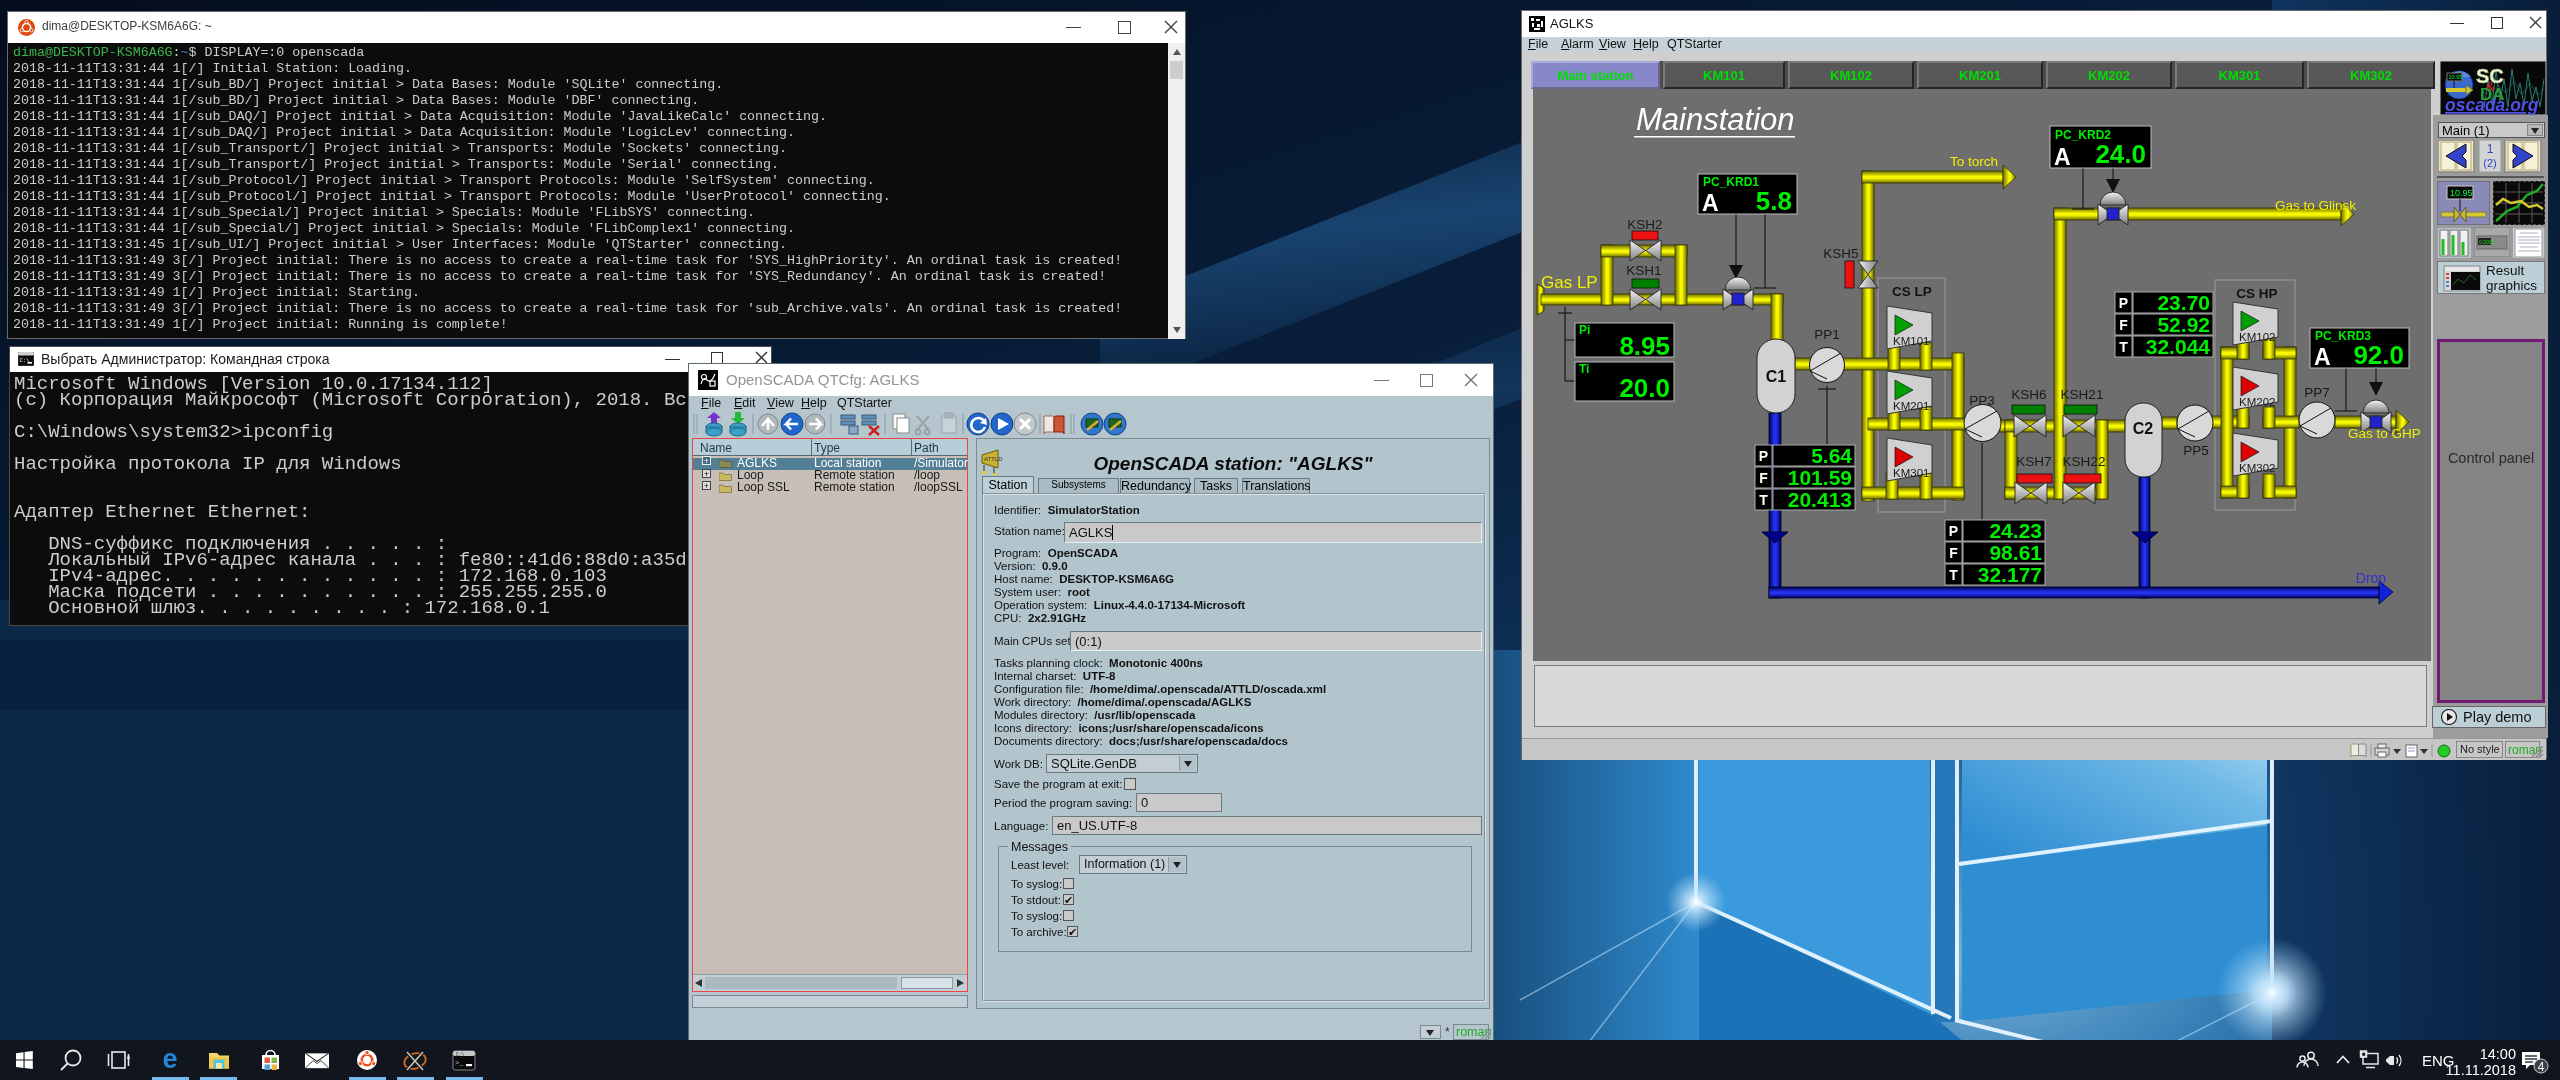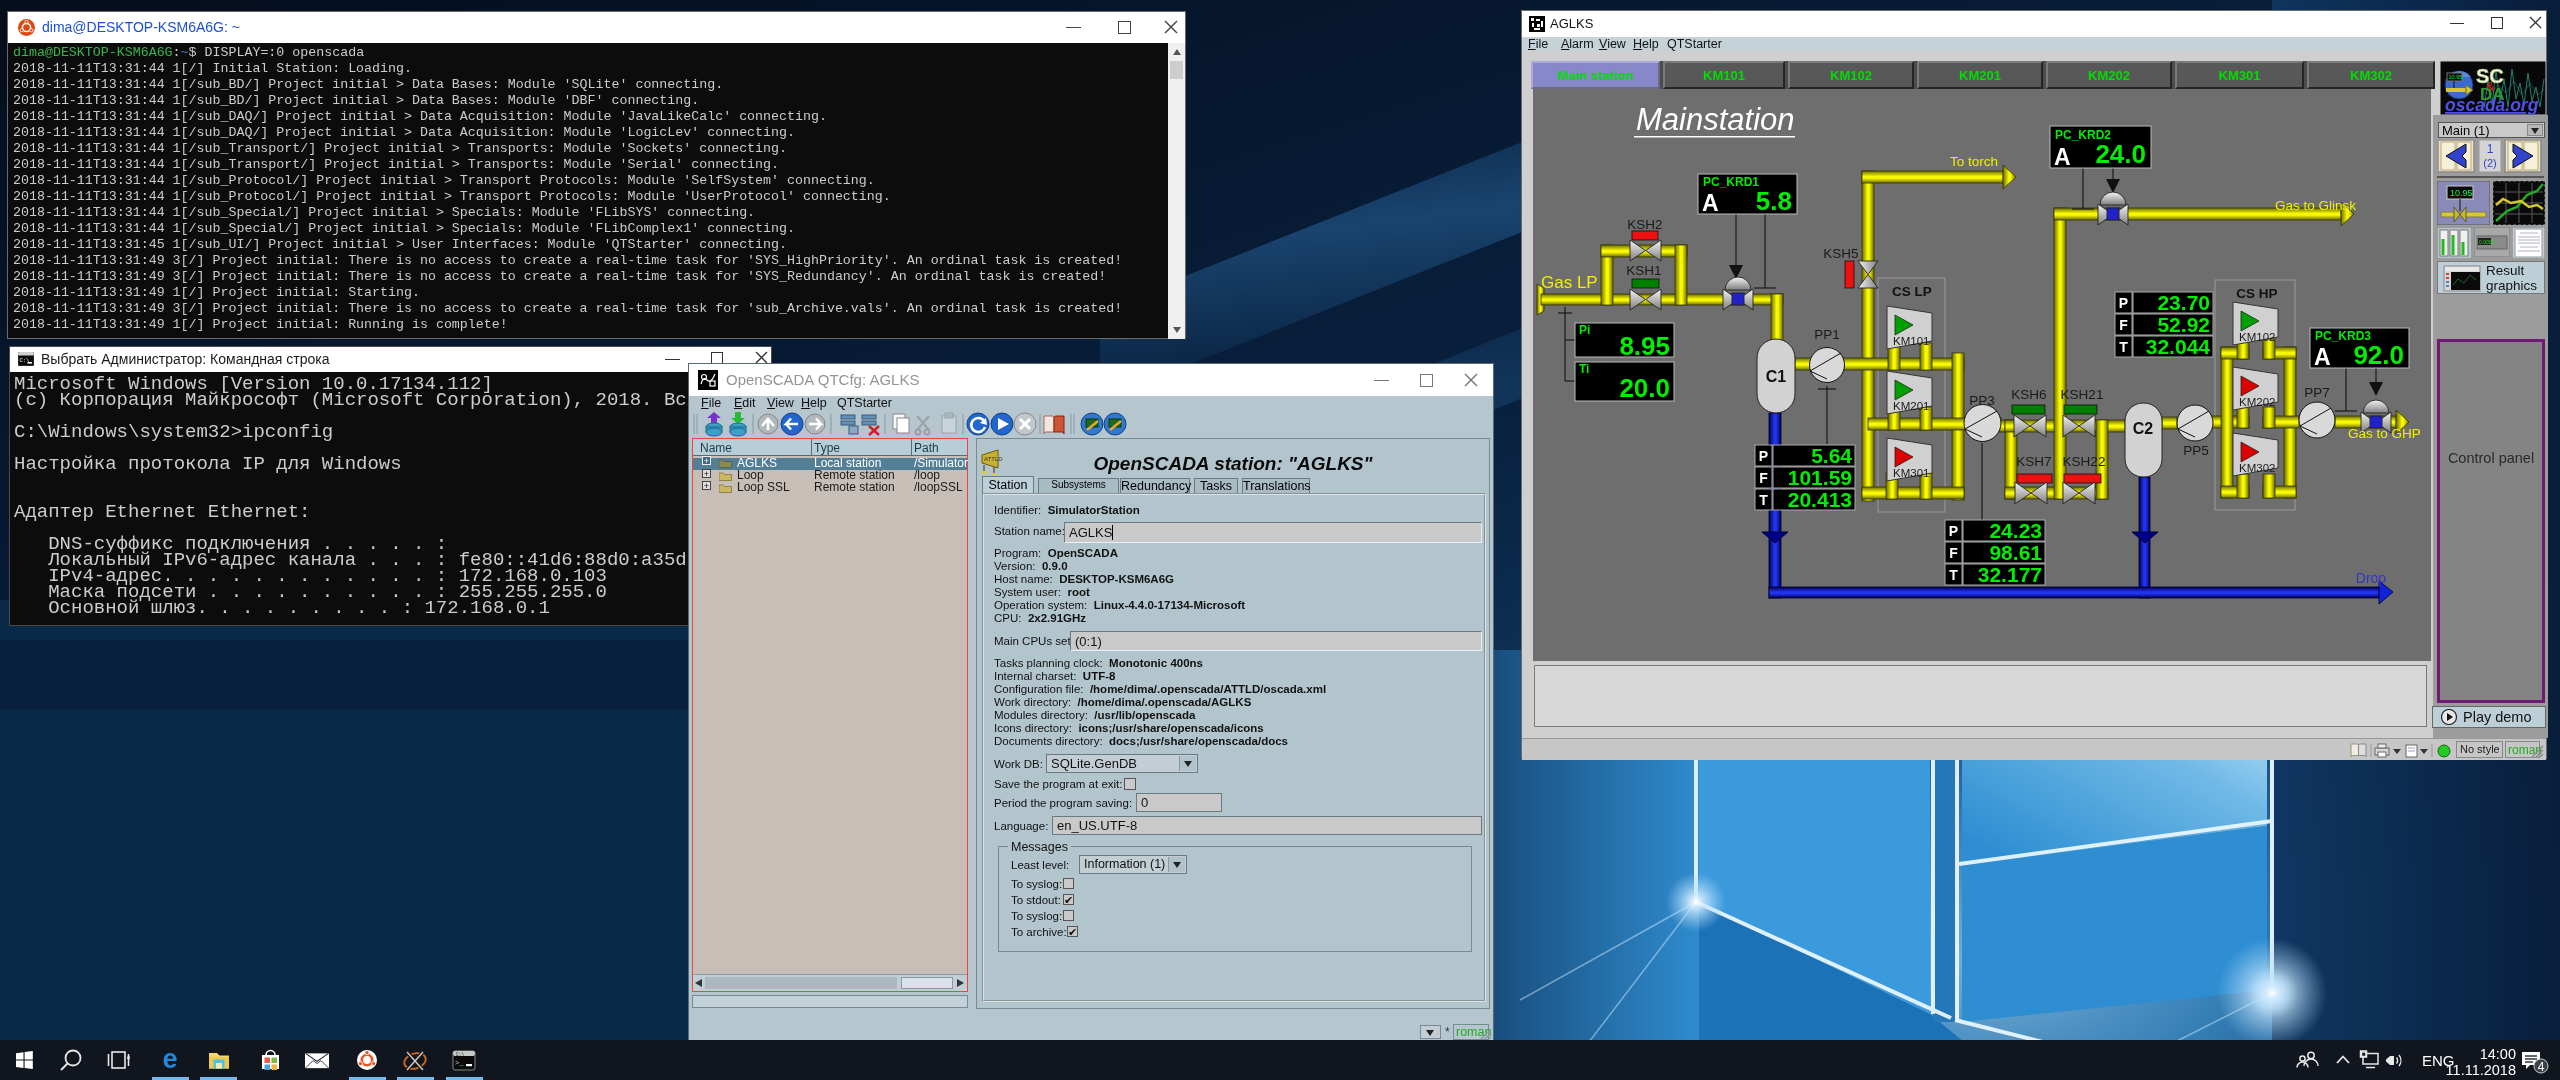--- a/index.html
+++ b/index.html
@@ -204,21 +204,21 @@
 
 <div class="abs" style="left:7px;top:11px;width:1179px;height:328px;z-index:10;border:1px solid #6a6a6a;background:#0c0c0c">
  <div class="abs" style="left:0;top:0;width:100%;height:31px;background:#ffffff">
   <svg class="abs" style="left:10px;top:7px" width="17" height="17" viewBox="0 0 17 17">
    <circle cx="8.5" cy="8.5" r="8.5" fill="#dd4814"></circle>
    <circle cx="8.5" cy="8.5" r="4.1" fill="none" stroke="#ffffff" stroke-width="1.5"></circle>
    <circle cx="8.5" cy="2.9" r="1.6" fill="#dd4814" stroke="#ffffff" stroke-width="0.8"></circle>
    <circle cx="3.7" cy="11.3" r="1.6" fill="#dd4814" stroke="#ffffff" stroke-width="0.8"></circle>
    <circle cx="13.3" cy="11.3" r="1.6" fill="#dd4814" stroke="#ffffff" stroke-width="0.8"></circle>
   </svg>
-  <div class="abs" style="left:34px;top:7px;font-size:14px;color:#1d4ed8">dima@DESKTOP-KSM6A6G: ~</div>
+  <div class="abs" style="left:34px;top:7px;font-size:12px;color:#404040">dima@DESKTOP-KSM6A6G: ~</div>
   <div class="abs tbtn" style="left:1058px;top:5px;font-size:15px;color:#444">—</div>
   <div class="abs tbtn" style="left:1110px;top:9px;width:13px;height:13px;border:1.3px solid #444"></div>
   <svg class="abs" style="left:1156px;top:8px" width="14" height="14">
           <g stroke="#444" stroke-width="1.4">
             <line x1="1" y1="1" x2="13" y2="13"></line>
             <line x1="13" y1="1" x2="1" y2="13"></line>
           </g>
         </svg>
  </div>
  <pre class="abs" style="left:5px;top:33px;font-size:13.3px;line-height:16px;color:#cccccc"><span style="color:#39b54a">dima@DESKTOP-KSM6A6G</span>:<span style="color:#4a7bc8">~</span>$ DISPLAY=:0 openscada

